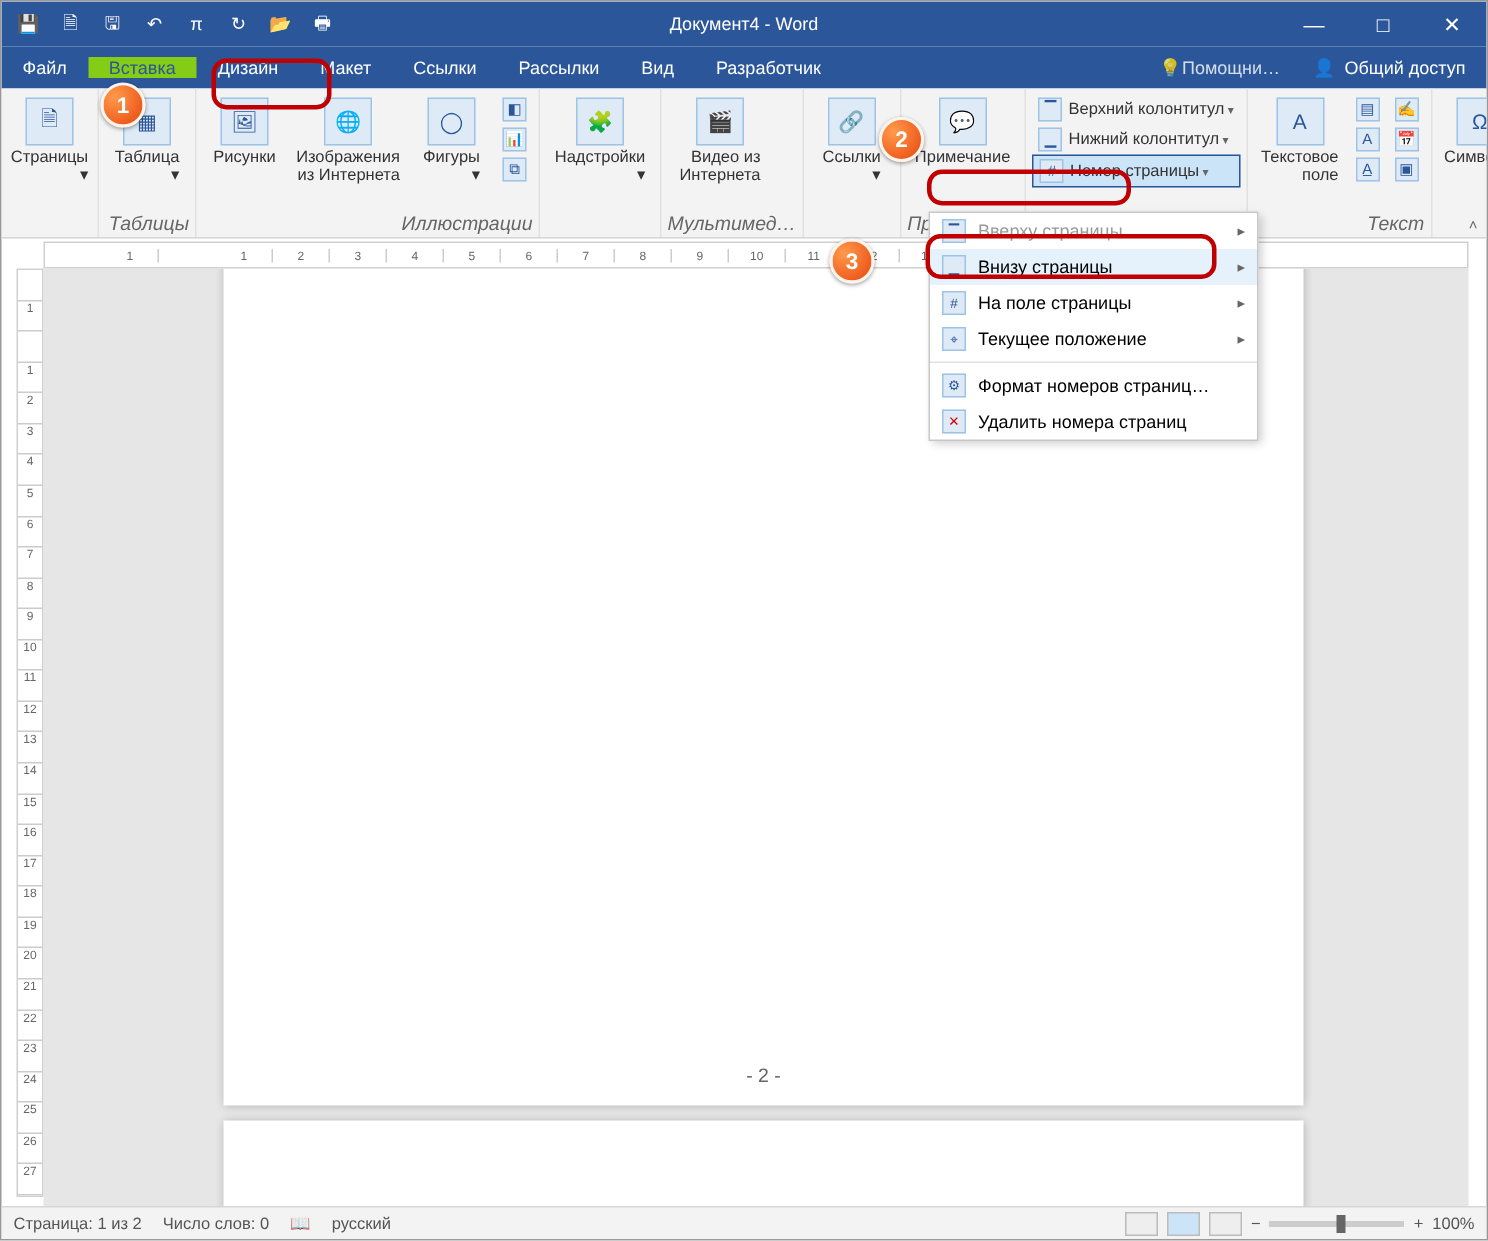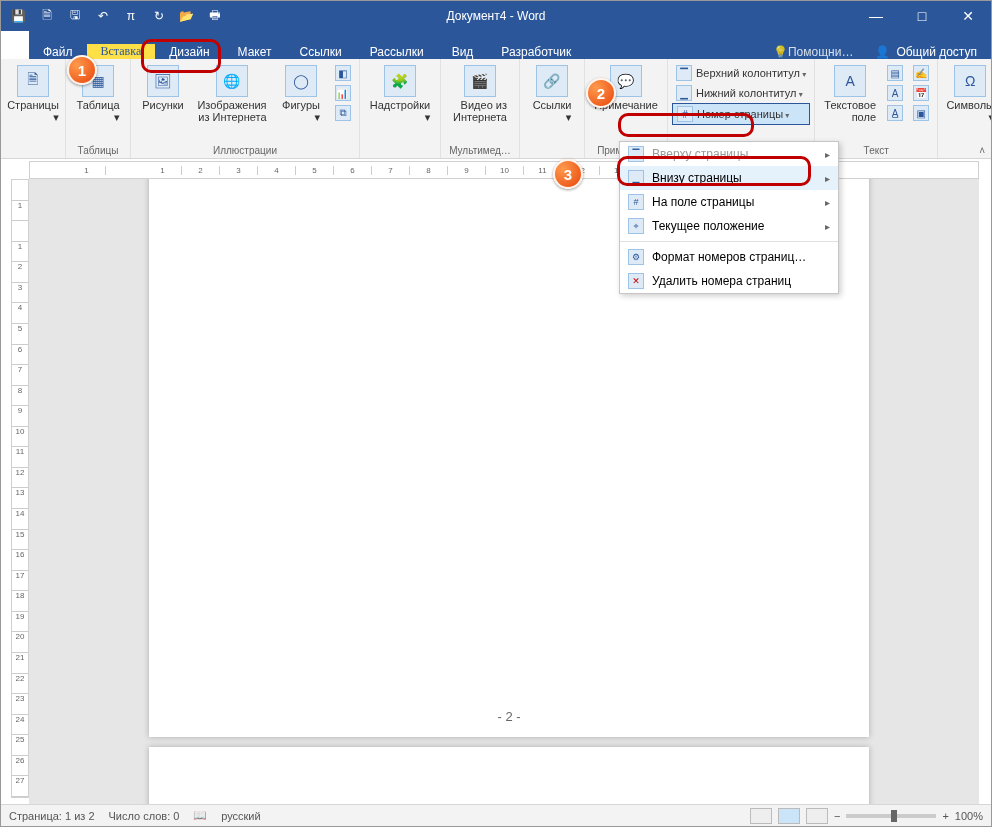--- a/index.html
+++ b/index.html
@@ -5,30 +5,30 @@
 * { box-sizing: border-box; margin: 0; padding: 0; font-family: "Segoe UI", Tahoma, sans-serif; }
 body { background: #fff; width: 992px; height: 827px; position: relative; overflow: hidden; border: 1px solid #999; }
 
 .titlebar { height: 30px; background: #2b579a; display: flex; align-items: center; color: #fff; font-size: 12px; position: relative; }
 .titlebar .qat { display: flex; gap: 12px; padding: 0 10px; align-items: center; }
 .titlebar .qat span { display: inline-flex; width: 16px; height: 16px; align-items: center; justify-content: center; cursor: pointer; }
 .titlebar .wintitle { position: absolute; left: 50%; transform: translateX(-50%); text-align: center; }
 .titlebar .winbtns { margin-left: auto; display: flex; }
 .titlebar .winbtns span { width: 46px; text-align: center; cursor: pointer; font-size: 14px; }
 
-.tabsbar { height: 28px; background: #2b579a; display: flex; align-items: flex-end; color: #fff; font-size: 12px; margin-left: 28px; }
+.tabsbar { height: 28px; background: #2b579a; display: flex; align-items: center; color: #fff; font-size: 12px; }
 .tabsbar .tab { padding: 0 14px; display: flex; align-items: center; cursor: pointer; }
-.tabsbar .tab.active { background: #fde047; color: #2b579a; font-family: Liberation Serif, serif; }
+.tabsbar .tab.active { background: #84cc16; color: #2b579a; }
 .tabsbar .helper { margin-left: auto; display: flex; align-items: center; opacity: .8; padding: 0 8px; }
 .tabsbar .share { display: flex; align-items: center; padding: 0 14px; gap: 6px; cursor: pointer; }
 
 .ribbon { height: 100px; background: #f3f3f3; border-bottom: 1px solid #d6d6d6; display: flex; font-size: 11px; color: #333; position: relative; }
 .group { display: flex; flex-direction: column; border-right: 1px solid #e1e1e1; padding: 2px 4px 0 4px; }
 .group .items { flex: 1; display: flex; align-items: flex-start; gap: 2px; }
-.group .cap { text-align: center; font-size: 10px; color: #666; padding-bottom: 2px; }
+.group .cap { text-align: right; font-size: 13px; color: #666; padding-bottom: 2px; font-style: italic; }
 .big { display: flex; flex-direction: column; align-items: center; width: 56px; cursor: pointer; padding-top: 4px; }
 .big .ic { width: 32px; height: 32px; background: #deeaf6; border: 1px solid #9dc3e6; margin-bottom: 2px; display:flex; align-items:center; justify-content:center; font-size:14px; color:#2b579a; }
 .big .lbl { text-align: right; line-height: 12px; }
 .stack { display: flex; flex-direction: column; gap: 0px; padding-top: 2px; }
 .small { display: flex; align-items: center; gap: 4px; padding: 2px 4px; cursor: pointer; white-space: nowrap; }
 .small .sic { width: 16px; height: 16px; background: #deeaf6; border: 1px solid #9dc3e6; font-size:10px; display:flex; align-items:center; justify-content:center; color:#2b579a; }
 .small .dd::after { content: " ▾"; font-size: 8px; color: #666; }
 .collapse-btn { position: absolute; right: 6px; bottom: 2px; font-size: 10px; color: #666; cursor: pointer; }
 
 .dropdown { position: absolute; left: 618px; top: 140px; width: 220px; background: #fff; border: 1px solid #c6c6c6; box-shadow: 2px 2px 6px rgba(0,0,0,.2); font-size: 12px; z-index: 30; }

